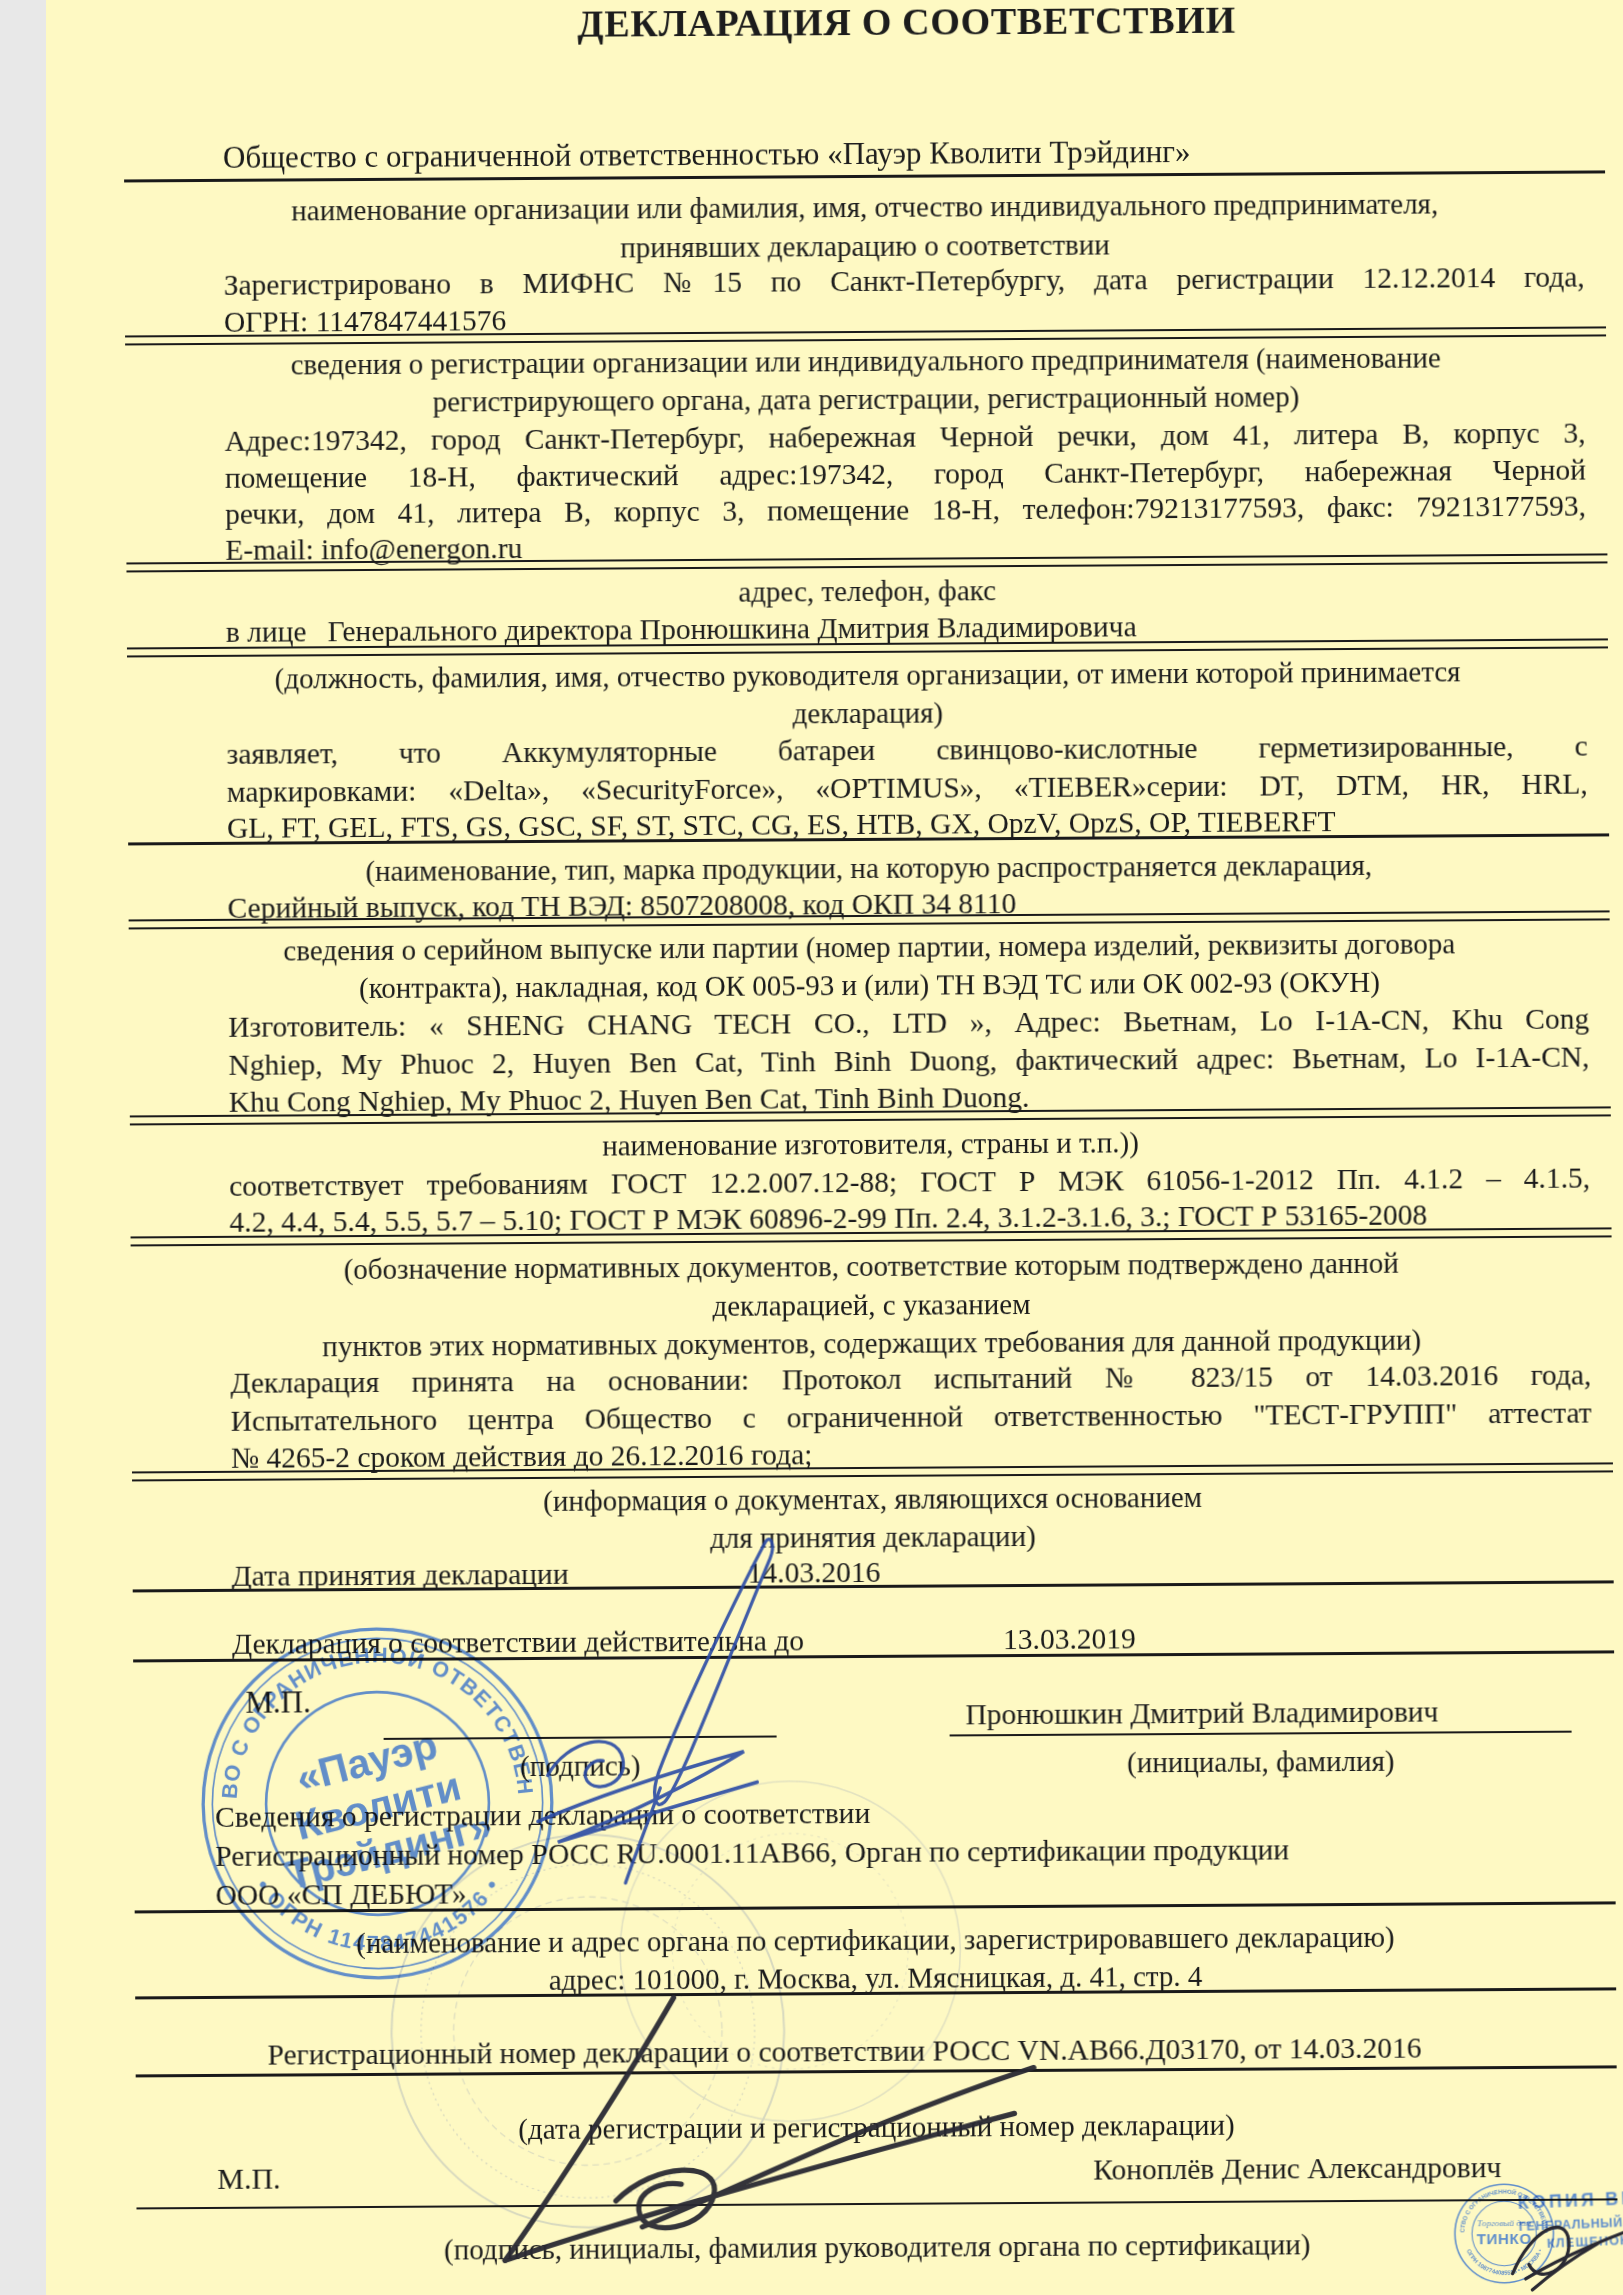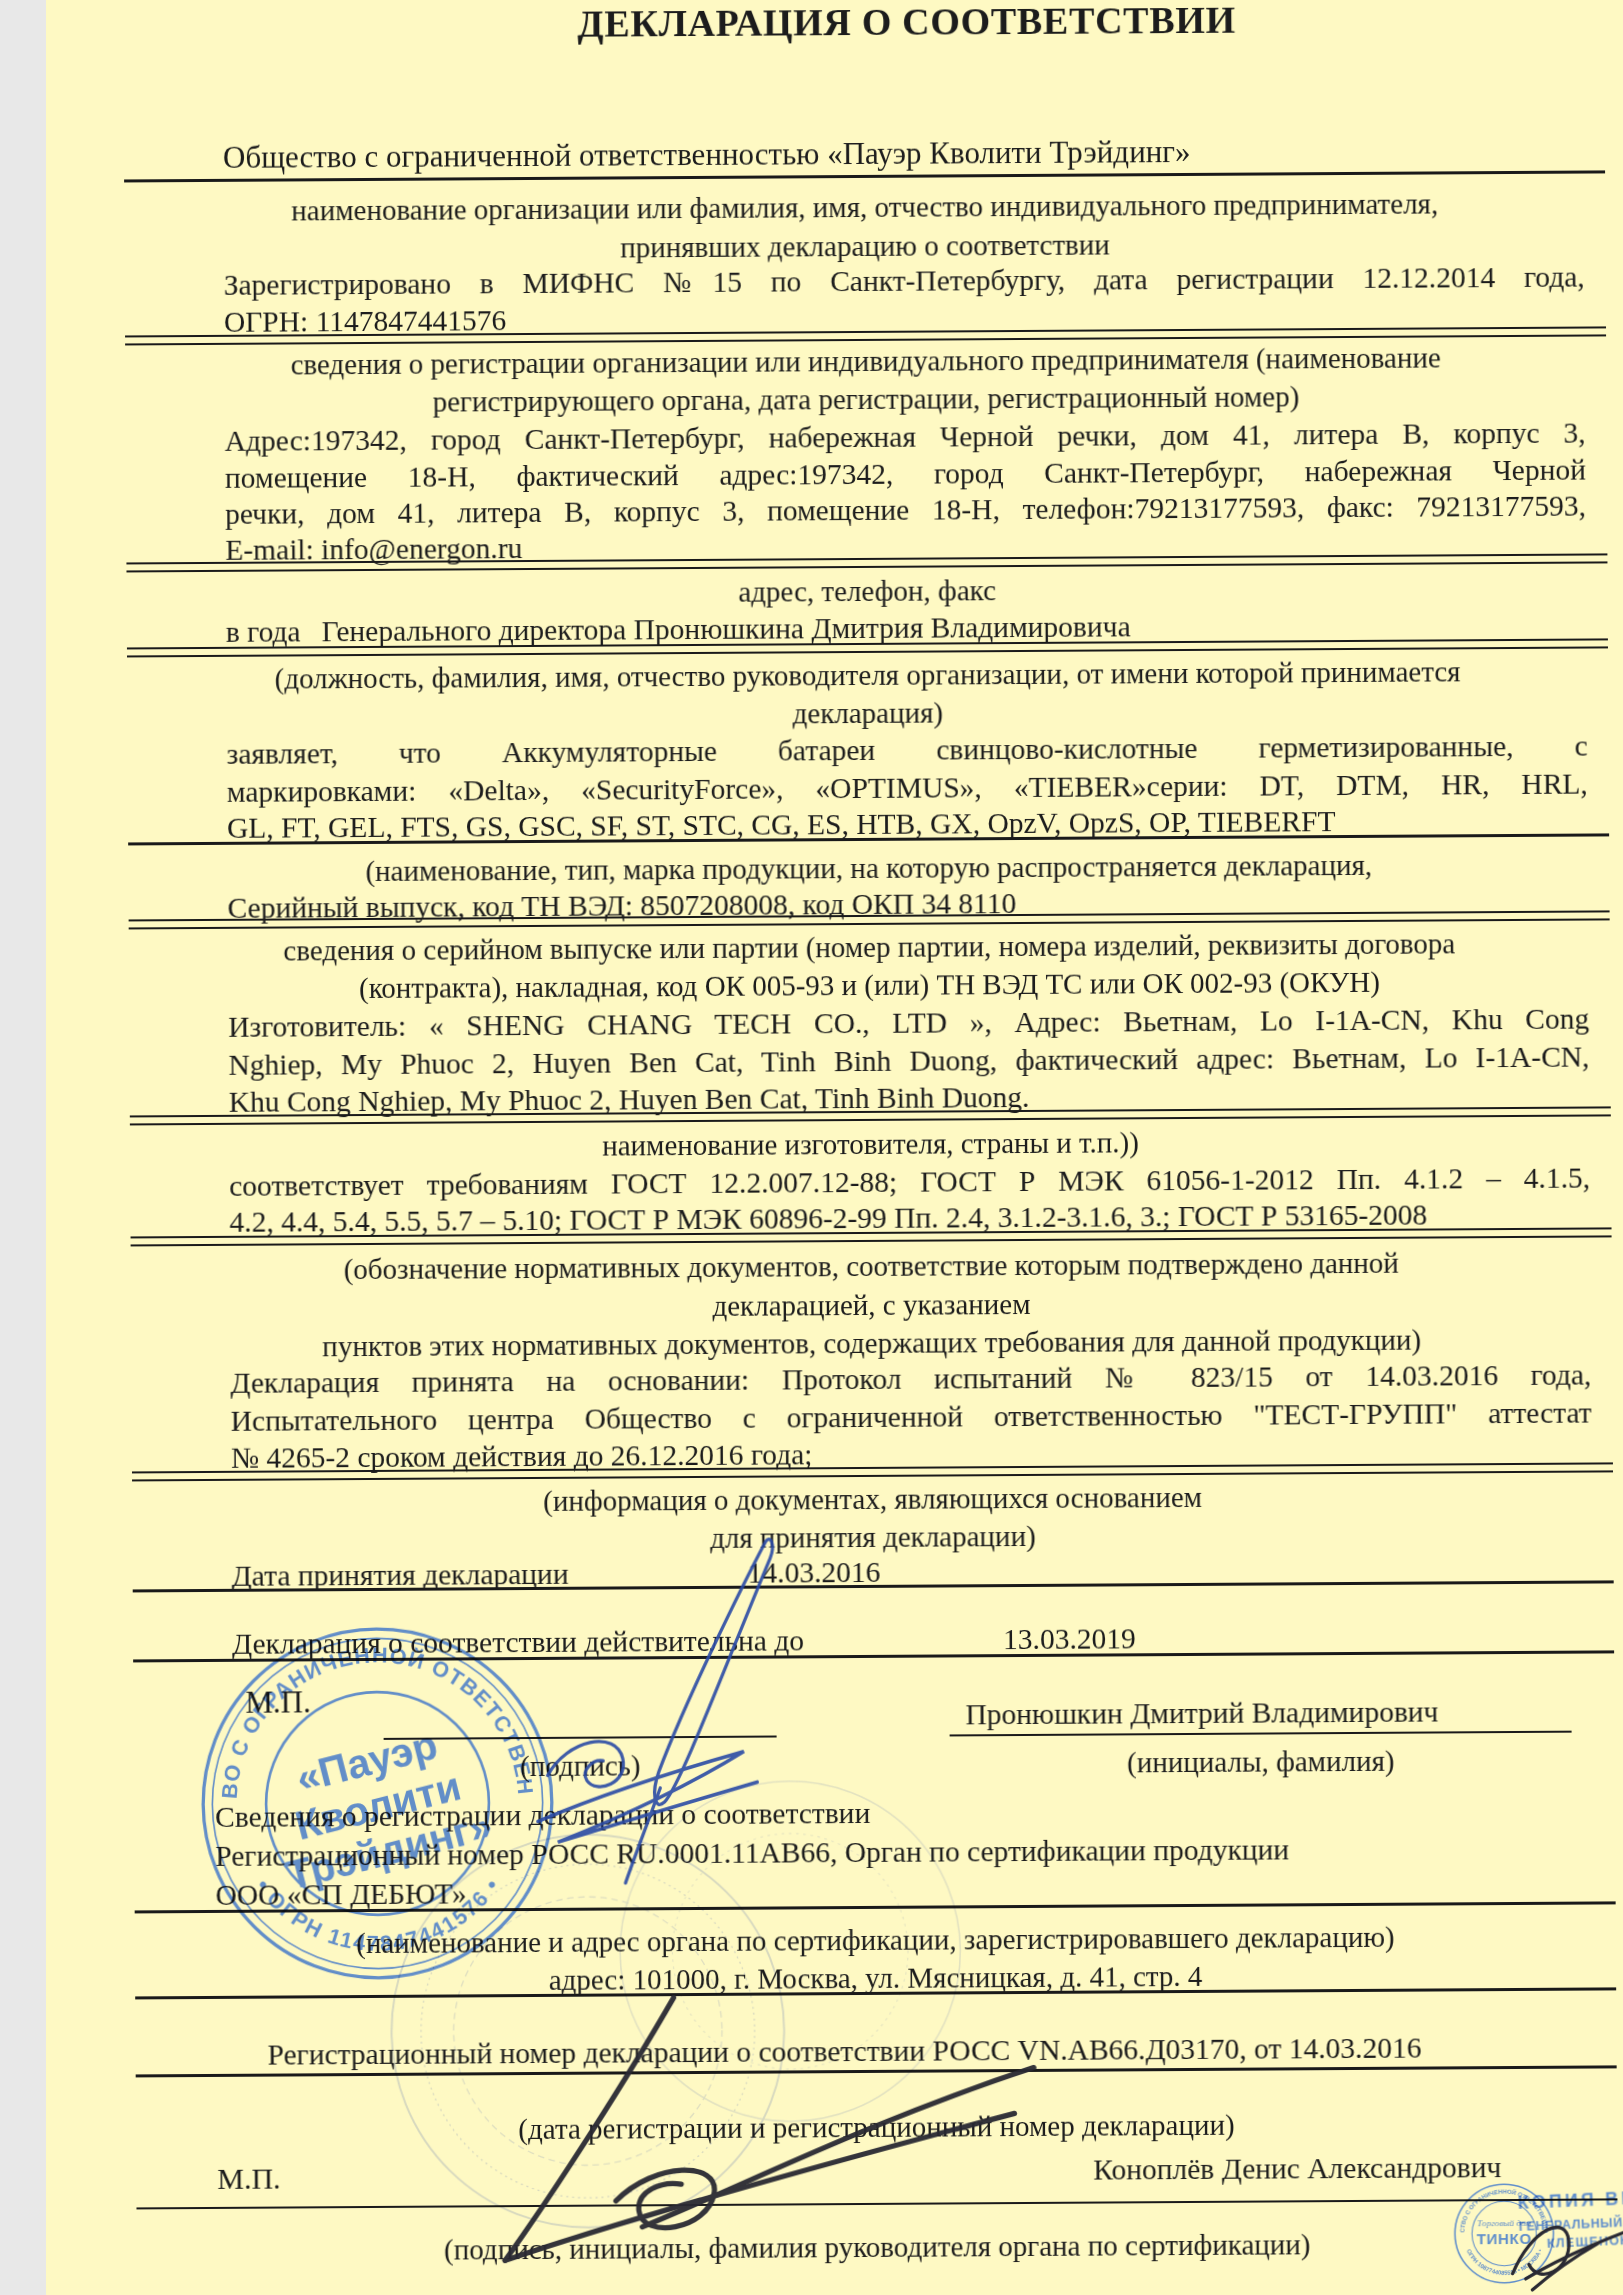--- a/index.html
+++ b/index.html
@@ -44,21 +44,21 @@
   <div class="cap" style="top:343px;">сведения о регистрации организации или индивидуального предпринимателя (наименование</div>
   <div class="cap" style="top:381px;">регистрирующего органа, дата регистрации, регистрационный номер)</div>
 
   <div class="ln just" style="top:419px;">Адрес:197342, город Санкт-Петербург, набережная Черной речки, дом 41, литера В, корпус 3,</div>
   <div class="ln just" style="top:456px;">помещение 18-Н, фактический адрес:197342, город Санкт-Петербург, набережная Черной</div>
   <div class="ln just" style="top:492px;">речки, дом 41, литера В, корпус 3, помещение 18-Н, телефон:79213177593, факс: 79213177593,</div>
   <div class="ln" style="top:528px;">E-mail: info@energon.ru</div>
   <div class="rule dbl" style="top:558px;"></div>
   <div class="cap" style="top:573px;">адрес, телефон, факс</div>
 
-  <div class="ln" style="top:610px;"><span>в года</span><span style="margin-left:21px;">Генерального директора Пронюшкина Дмитрия Владимировича</span></div>
+  <div class="ln" style="top:610px;"><span>в лице</span><span style="margin-left:21px;">Генерального директора Пронюшкина Дмитрия Владимировича</span></div>
   <div class="rule dbl" style="top:643px;"></div>
   <div class="cap" style="top:657px;">(должность, фамилия, имя, отчество руководителя организации, от имени которой принимается</div>
   <div class="cap" style="top:695px;">декларация)</div>
 
   <div class="ln just" style="top:732px;">заявляет, что Аккумуляторные батареи свинцово-кислотные герметизированные, с</div>
   <div class="ln just" style="top:770px;">маркировками: «Delta», «SecurityForce», «OPTIMUS», «TIEBER»серии: DT, DTM, HR, HRL,</div>
   <div class="ln" style="top:806px;">GL, FT, GEL, FTS, GS, GSC, SF, ST, STC, CG, ES, HTB, GX, OpzV, OpzS, OP, TIEBERFT</div>
   <div class="rule" style="top:838px;"></div>
   <div class="cap" style="top:850px;">(наименование, тип, марка продукции, на которую распространяется декларация,</div>
   <div class="ln" style="top:886px;">Серийный выпуск, код ТН ВЭД: 8507208008, код ОКП 34 8110</div>

